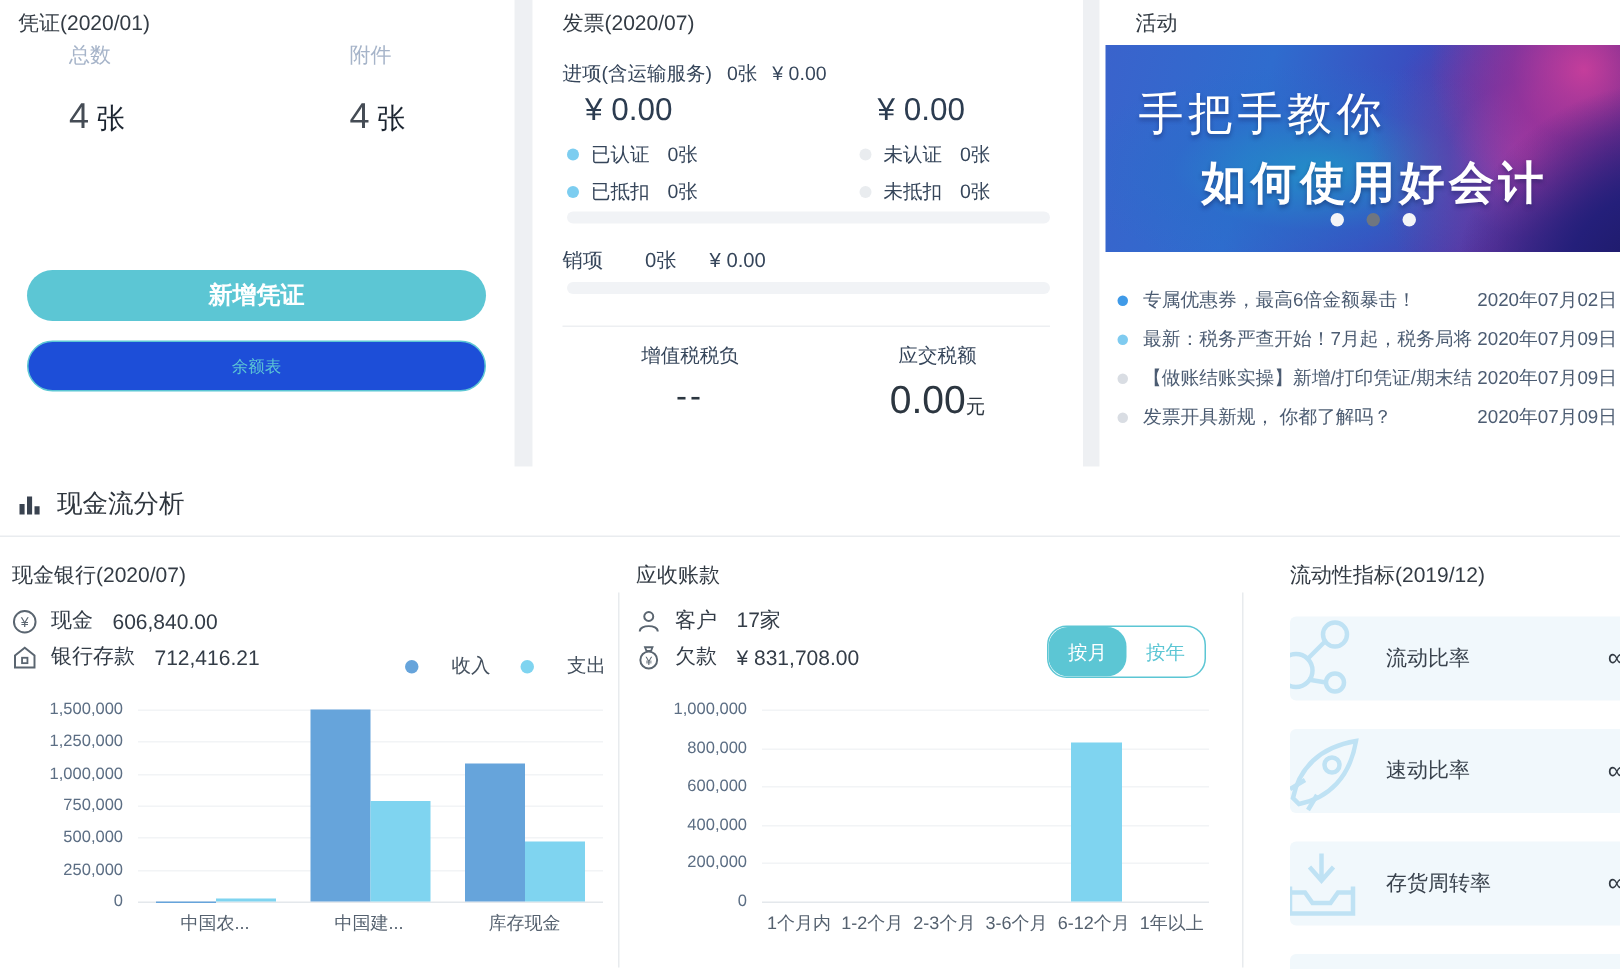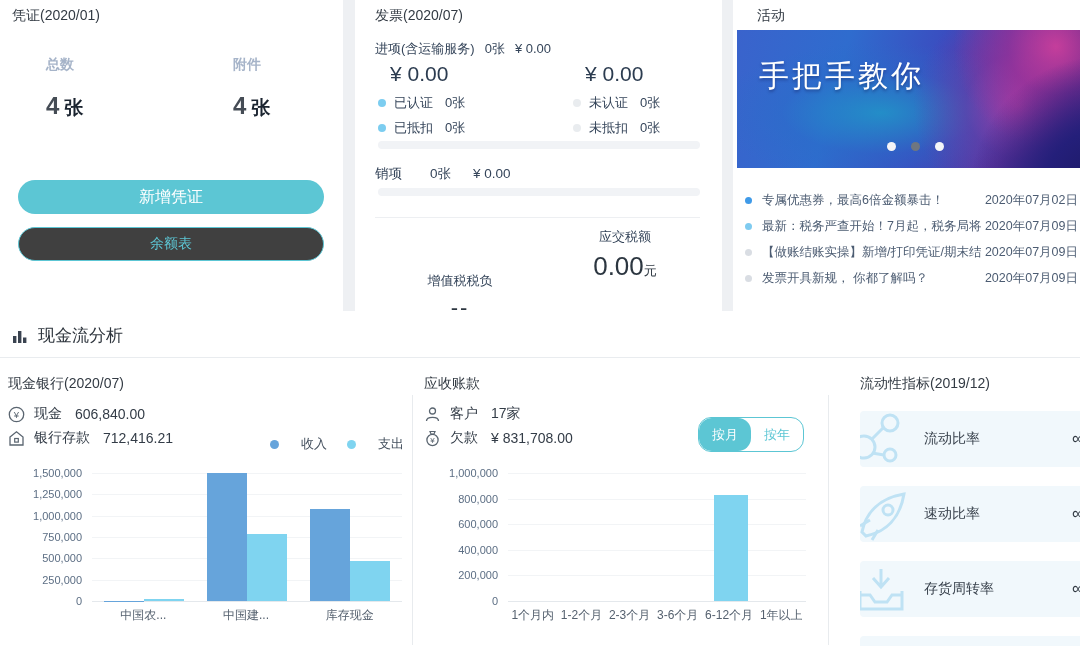--- a/index.html
+++ b/index.html
@@ -4,28 +4,28 @@
 <style>
   * { margin:0; padding:0; box-sizing:border-box; }
   html,body { width:1080px; height:646px; overflow:hidden; }
   body { position:relative; background:#eef0f3; font-family:"Liberation Sans", sans-serif; color:#333b44; }
   .card { position:absolute; background:#fff; top:0; height:312px; }
   .card-title { position:absolute; top:7px; font-size:14px; color:#333b44; }
 
   
   #voucher { left:0; width:343px; }
   #voucher .card-title { left:12px; }
-  .v-stat { position:absolute; top:56px;font-weight:bold; }
+  .v-stat { position:absolute; top:28px; }
   .v-stat .lbl { font-size:14px; color:#a6b4c9; }
   .v-stat .val { margin-top:18px; font-size:24px; color:#454c55; }
   .v-stat .unit { font-size:19px; color:#1b2430; margin-left:5px; }
   .v-stat.s0 { left:46px; } .v-stat.s1 { left:233px; }
   .btn { position:absolute; left:18px; width:306px; height:34px; border-radius:17px; display:flex; align-items:center; justify-content:center; cursor:pointer; }
-  .btn-fill { top:180px; background:#5cc6d4; color:#fff; font-size:16px; }
-  .btn-line { top:227px; background:#404040; border:1px solid #5cc6d4; color:#5cc6d4; font-size:14px; }
+  .btn-fill { top:180px; background:#5cc6d4; color:#fff; font-size:16px;font-weight:bold; }
+  .btn-line { top:227px; background:#1d4ed8; border:1px solid #5cc6d4; color:#5cc6d4; font-size:11px; }
 
   
   #invoice { left:355px; width:367px; }
   #invoice .card-title { left:20px; }
   .inv-line { position:absolute; left:20px; font-size:13px; color:#35455a; }
   .inv-line b { font-weight:normal; margin-left:10px; }
   .inv-amt { position:absolute; top:62px; font-size:21px; color:#2c3c50; }
   .inv-amt.a0 { left:35px; } .inv-amt.a1 { left:230px; }
   .inv-stat { position:absolute; font-size:13px; color:#35455a; display:flex; align-items:center; }
   .inv-stat .dot { width:8px; height:8px; border-radius:50%; margin-right:8px; }
@@ -33,21 +33,21 @@
   .inv-stat .cnt { margin-left:12px; }
   .st0 { left:23px; top:94px; } .st1 { left:218px; top:94px; }
   .st2 { left:23px; top:119px; } .st3 { left:218px; top:119px; }
   .progress { position:absolute; left:23px; width:322px; height:8px; border-radius:4px; background:#f1f3f6; }
   .p1 { top:141px; } .p2 { top:188px; }
   .inv-div { position:absolute; left:20px; top:217px; width:325px; height:1px; background:#edeff2; }
   .tax-col { position:absolute; top:228px; width:160px; text-align:center; }
   .tax-col .tl { font-size:13px; color:#35455a; }
   .tax-col .tv { margin-top:5px; font-size:26px; color:#2c3640; }
   .tax-col .tu { font-size:13px; }
-  .tc0 { left:25px;margin-top:44px; } .tc1 { left:190px; }
+  .tc0 { left:25px; } .tc1 { left:190px; }
   .tc0 .tv { font-size:22px; letter-spacing:2px; }
 
   
   #activity { left:733px; width:347px; }
   #activity .card-title { left:24px; }
   .banner { position:absolute; left:4px; top:30px; width:343px; height:138px; overflow:hidden; cursor:pointer;
     background:
       radial-gradient(circle at 108% 118%, #1a1860 0%, #241f7a 16%, rgba(36,31,122,0) 34%),
       radial-gradient(circle at 93% 12%, rgba(216,64,156,.85) 0%, rgba(170,48,150,.55) 14%, rgba(170,48,150,0) 30%),
       radial-gradient(circle at 82% 55%, rgba(190,60,165,.7) 0%, rgba(120,50,160,.45) 18%, rgba(120,50,160,0) 36%),
@@ -170,20 +170,21 @@
   <div class="tax-col tc1">
     <div class="tl">应交税额</div>
     <div class="tv"><span>0.00</span><span class="tu">元</span></div>
   </div>
 </div>
 
 <div class="card" id="activity">
   <div class="card-title">活动</div>
   <div class="banner">
     <div class="l1">手把手教你</div>
+    <div class="l2">如何使用好会计</div>
     <div class="b-dots">
       <span class="b-dot"></span>
       <span class="b-dot active"></span>
       <span class="b-dot"></span>
     </div>
   </div>
   <div class="news-list">
     <div class="news-row">
       <span class="news-dot" style="background: rgb(63, 154, 232);"></span>
       <span class="news-text">专属优惠券，最高6倍金额暴击！</span>

